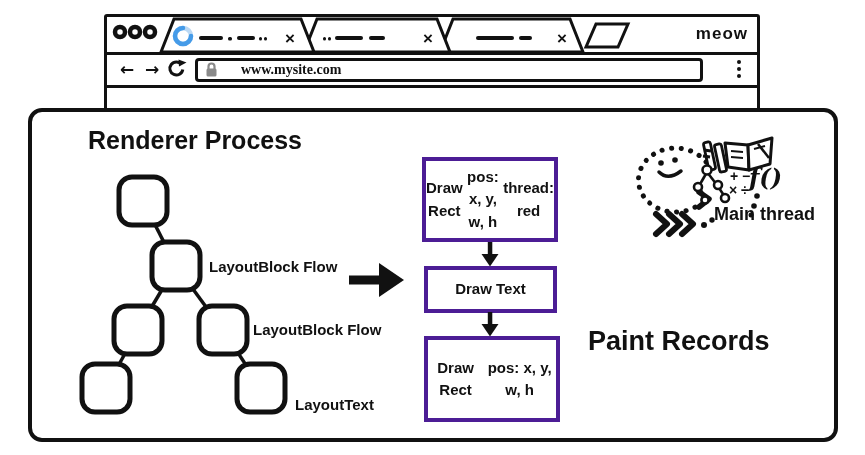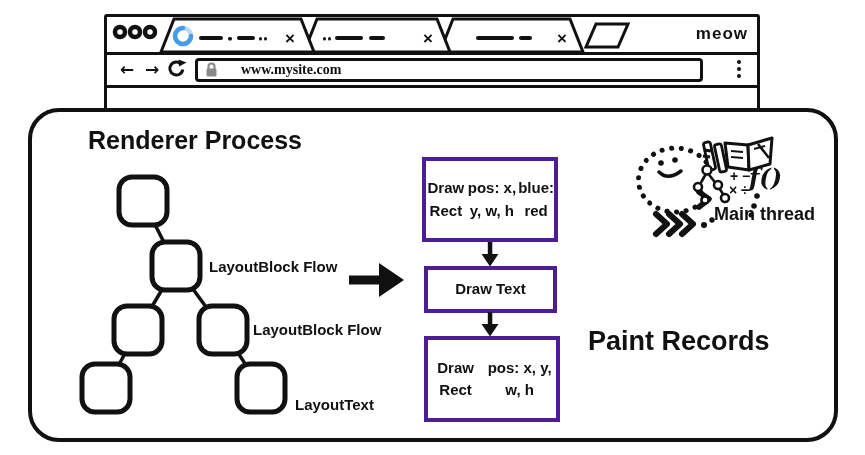--- a/index.html
+++ b/index.html
@@ -15,21 +15,21 @@
   .addrbar{position:relative;height:30px;border-bottom:3px solid #111;}
   .navglyph{position:absolute;top:4px;font-size:17px;font-family:"DejaVu Sans",sans-serif;}
   .urlfield{position:absolute;left:88px;top:3px;width:508px;height:24px;border:3px solid #111;
             border-radius:4px;background:#fff;display:flex;align-items:center;box-sizing:border-box;}
   .urltext{font-size:14px;margin-left:22px;font-family:Liberation Serif, serif;}
   .menudots{position:absolute;right:16px;top:5px;display:flex;flex-direction:column;gap:3px;}
   .menudots i{width:4px;height:4px;border-radius:50%;background:#111;}
 
   
   .renderer{left:28px;top:108px;width:810px;height:334px;border:4px solid #111;
-            border-radius:31px;background:#fff;z-index:2;box-sizing:border-box;}
+            border-radius:14px;background:#fff;z-index:2;box-sizing:border-box;}
   .r-title{left:56px;top:14px;font-size:25px;}
   .tree-label{font-size:15px;white-space:nowrap;}
   .pbox{border:4px solid #4c1d95;background:#fff;display:flex;flex-direction:row;
         justify-content:center;align-items:center;text-align:center;box-sizing:border-box;}
   .pbox div{font-size:15px;line-height:1.5;}
   .caption{left:556px;top:194px;font-size:27px;margin-top:20px;}
   .mt-label{left:682px;top:92px;font-size:18px;}
 </style>
 </head>
 <body>
@@ -130,21 +130,21 @@
     <div class="abs tree-label" style="left:263px;top:284px;">LayoutText</div>
 
     <svg class="abs" style="left:317px;top:150px;" width="56" height="36" viewBox="0 0 56 36">
       <rect x="0" y="13.5" width="32" height="9" fill="#111"></rect>
       <polygon points="30,1 55,18 30,35" fill="#111"></polygon>
     </svg>
 
     <div class="abs pbox" style="left:390px;top:45px;width:136px;height:85px;">
       <div>Draw Rect</div>
       <div>pos: x, y, w, h</div>
-      <div>blue: red</div>
+      <div>thread: red</div>
     </div>
     <svg class="abs" style="left:448px;top:130px;" width="20" height="25" viewBox="0 0 20 25">
       <rect x="7.8" y="0" width="4.5" height="14" fill="#111"></rect>
       <polygon points="1.5,12 18.5,12 10,24.5" fill="#111"></polygon>
     </svg>
     <div class="abs pbox" style="left:392px;top:154px;width:133px;height:47px;">
       <div>Draw Text</div>
     </div>
     <svg class="abs" style="left:448px;top:200px;" width="20" height="25" viewBox="0 0 20 25">
       <rect x="7.8" y="0" width="4.5" height="14" fill="#111"></rect>

